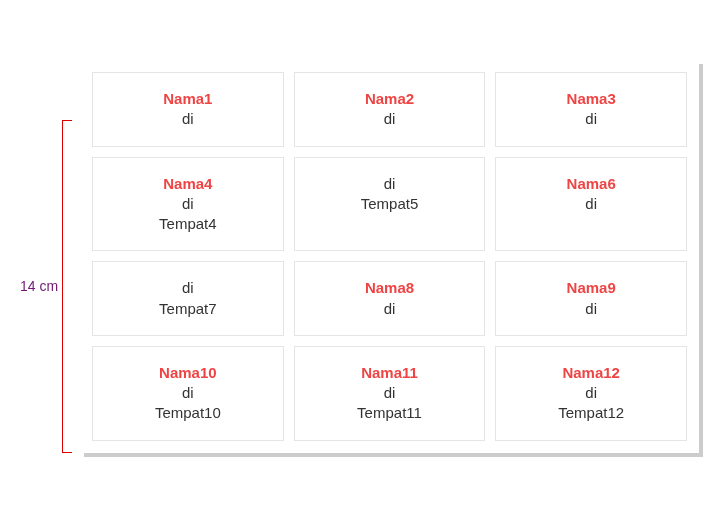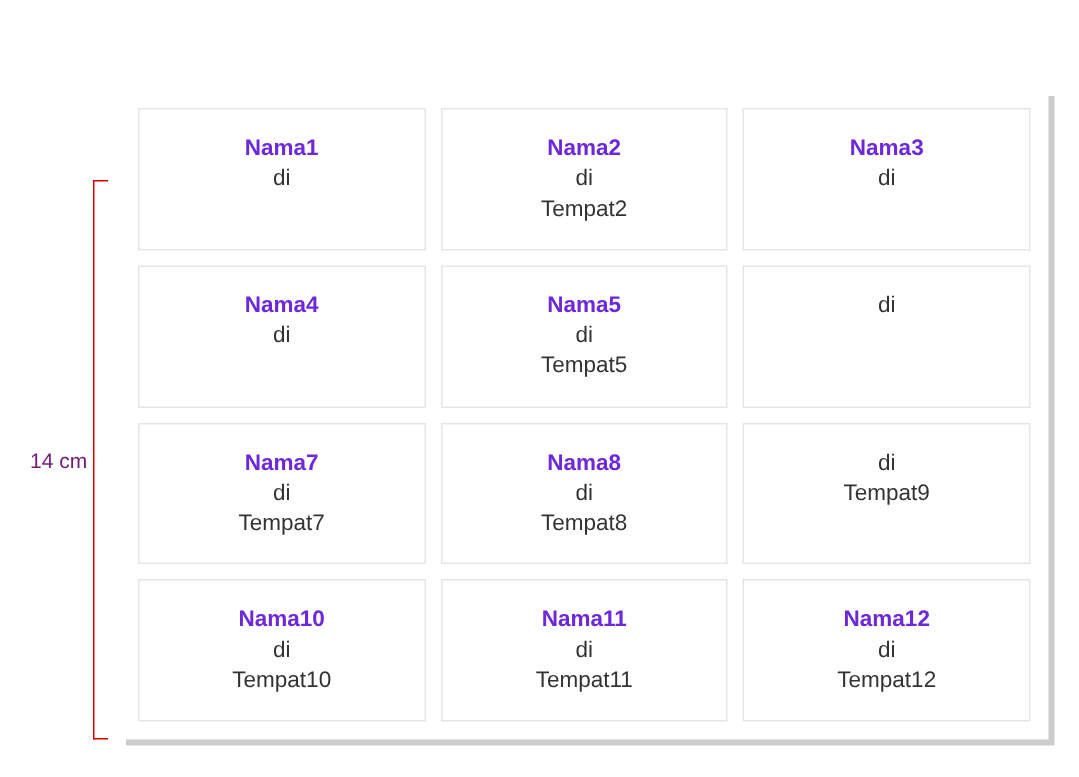--- a/index.html
+++ b/index.html
@@ -82,21 +82,21 @@
   .card {
     border: 1px solid #e5e5e5;
     text-align: center;
     padding: 16px 8px;
     font-size: 15px;
     line-height: 1.35;
     color: #333;
   }
   .card-name {
     font-weight: bold;
-    color: #6d28d9;
+    color: #ef4444;
   }
 </style>
 </head>
 <body>
 
 <div class="diagram">
 
   <div class="dim-top">
     <span class="dim-top-label">19,8 cm</span>
     <div class="dim-top-line"></div>
@@ -110,53 +110,51 @@
   <div class="sheet">
     <div class="grid">
 
       <div class="card">
         <div class="card-name">Nama1</div>
         <div>di</div>
       </div>
       <div class="card">
         <div class="card-name">Nama2</div>
         <div>di</div>
-        <div>Tempat2</div>
       </div>
       <div class="card">
         <div class="card-name">Nama3</div>
         <div>di</div>
       </div>
 
       <div class="card">
         <div class="card-name">Nama4</div>
         <div>di</div>
+        <div>Tempat4</div>
       </div>
       <div class="card">
-        <div class="card-name">Nama5</div>
         <div>di</div>
         <div>Tempat5</div>
       </div>
       <div class="card">
+        <div class="card-name">Nama6</div>
         <div>di</div>
       </div>
 
       <div class="card">
-        <div class="card-name">Nama7</div>
         <div>di</div>
         <div>Tempat7</div>
       </div>
       <div class="card">
         <div class="card-name">Nama8</div>
         <div>di</div>
-        <div>Tempat8</div>
       </div>
       <div class="card">
+        <div class="card-name">Nama9</div>
         <div>di</div>
-        <div>Tempat9</div>
       </div>
 
       <div class="card">
         <div class="card-name">Nama10</div>
         <div>di</div>
         <div>Tempat10</div>
       </div>
       <div class="card">
         <div class="card-name">Nama11</div>
         <div>di</div>

